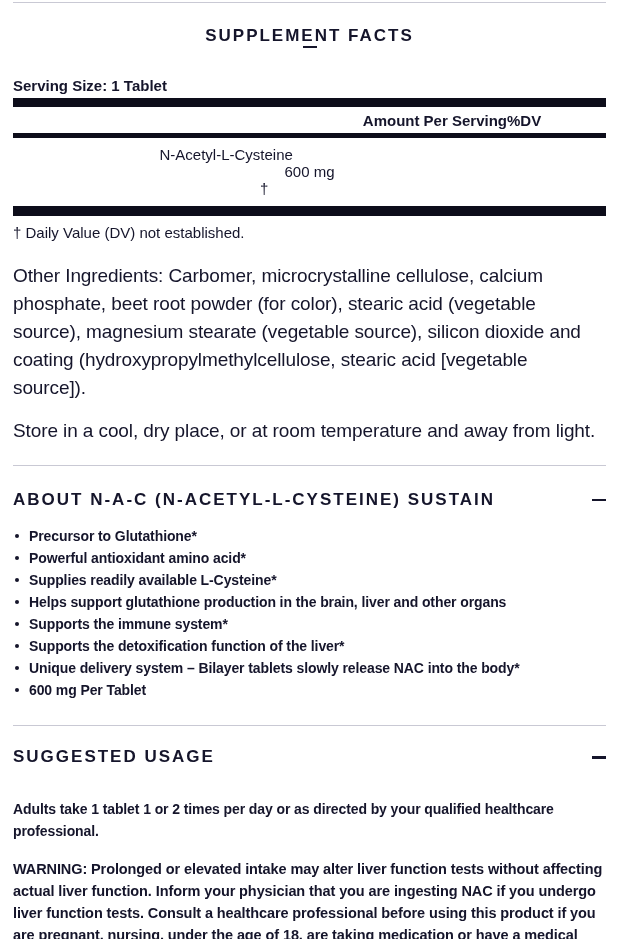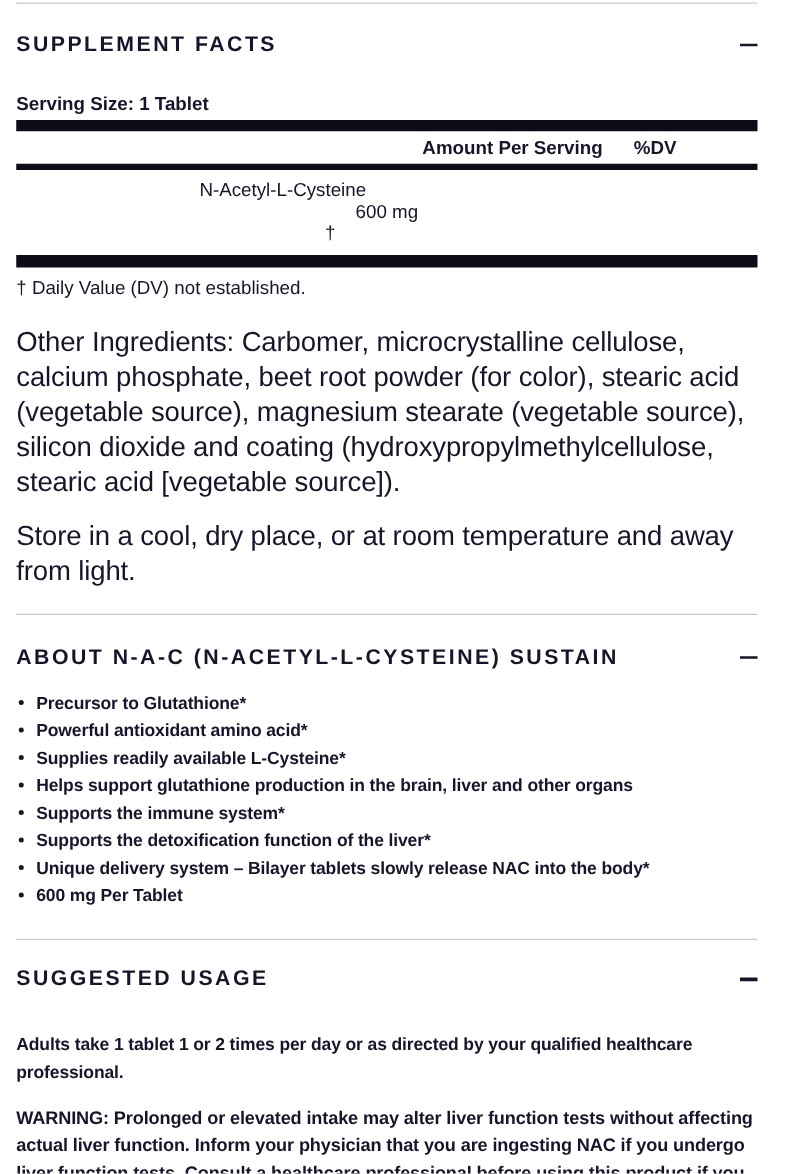--- a/index.html
+++ b/index.html
@@ -30,44 +30,44 @@
     letter-spacing:2px;
     line-height:20px;
     color:#15152b;
     text-transform:uppercase;
   }
   .minus{
     display:inline-block;width:14px;height:2px;background:#15152b;
     flex:0 0 auto;
   }
   .minus.bold{height:3px;}
-  .sec1-header{margin-top:23px;}
+  .sec1-header{margin-top:23px;flex-direction:column;}
   .serving{
     margin:29px 0 0 0;
     font-size:15px;font-weight:700;line-height:17px;
   }
   .bar{width:593px;background:#0d0d1a;}
   .bar.b1{height:9px;margin-top:4px;}
   .bar.b2{height:5px;}
   .bar.b3{height:10px;}
   .trow{
     display:flex;align-items:center;width:593px;
     font-size:15px;
   }
   .trow.thead{padding:5px 0 4px 0;font-weight:700;}
   .trow.tdata{padding:8px 0 9px 0;font-weight:500;flex-direction:column;}
   .cell-name{width:300px;text-align:left;}
-  .cell-amount{flex:1;text-align:center;}
+  .cell-amount{flex:1;text-align:right;}
   .cell-dv{width:99px;}
   .footnote{
     margin:8px 0 0 0;font-size:15px;font-weight:500;line-height:17px;
   }
   .body-lg{
     margin:21px 0 0 0;
-    font-size:22px;font-weight:400;line-height:28px;
+    font-size:19px;font-weight:400;line-height:28px;
     max-width:589px;
     letter-spacing:-0.1px;
   }
   .body-lg.storage{margin-top:15px;}
   .sec2-header{margin-top:24px;}
   .bullets{
     list-style:none;margin:15px 0 0 0;padding:0;
     font-size:14px;font-weight:700;line-height:22px;
     letter-spacing:-0.1px;
   }

